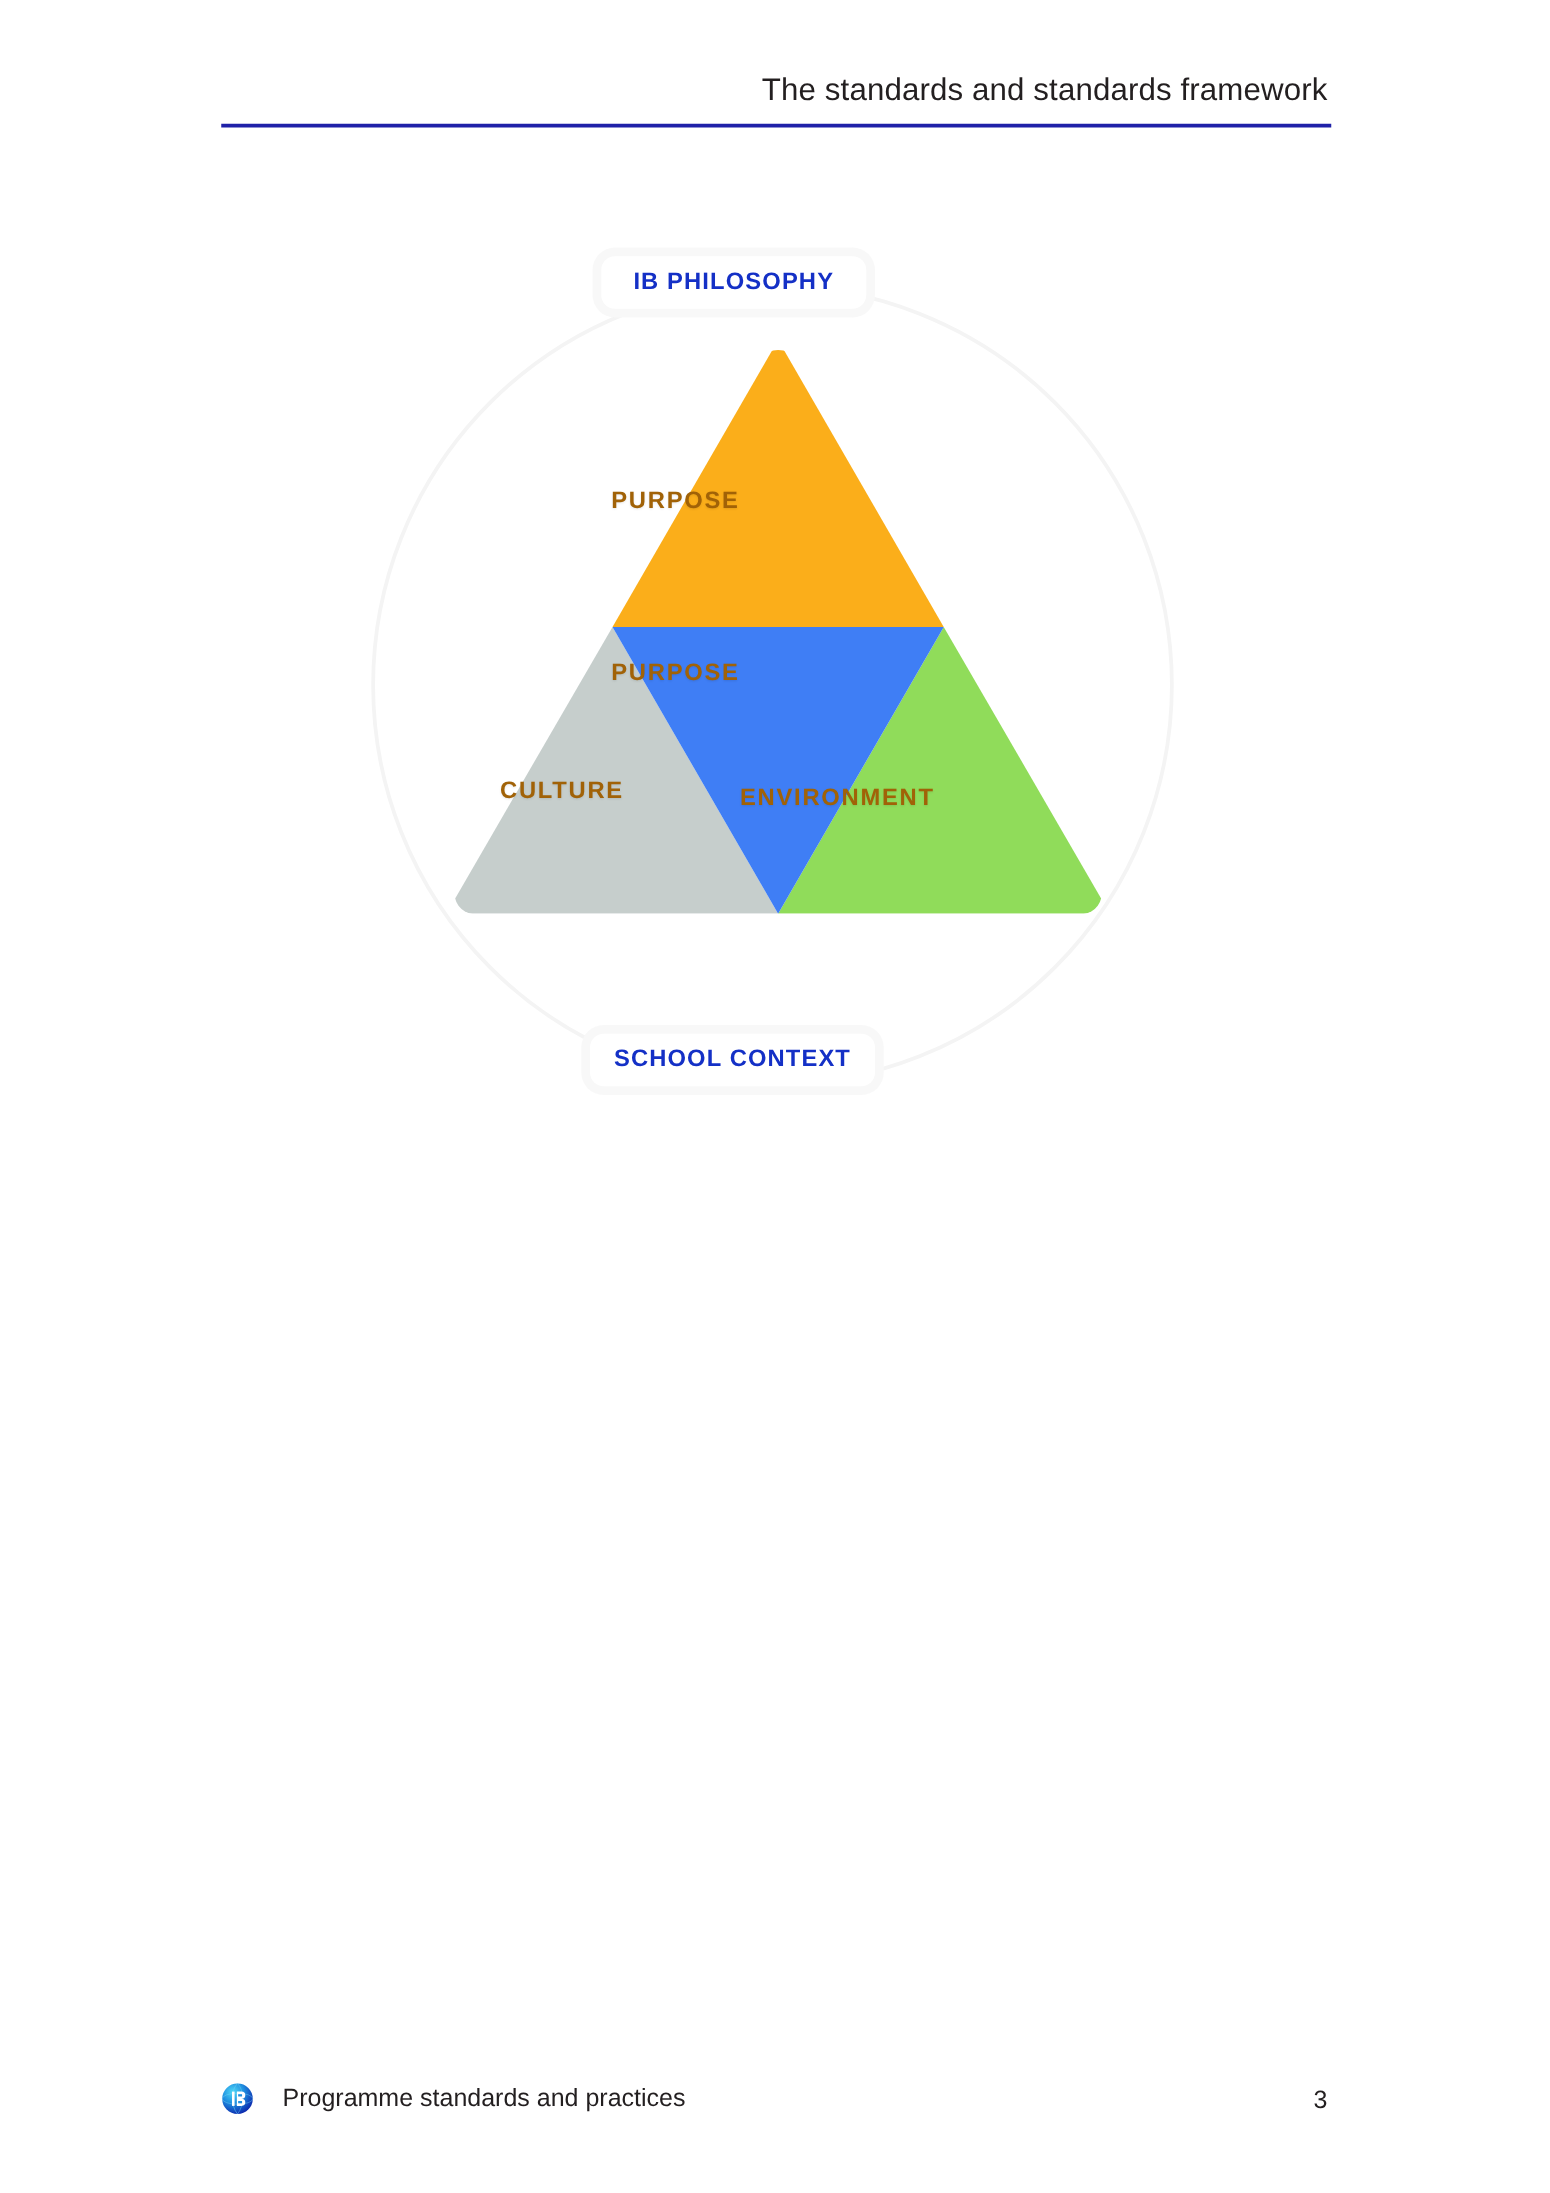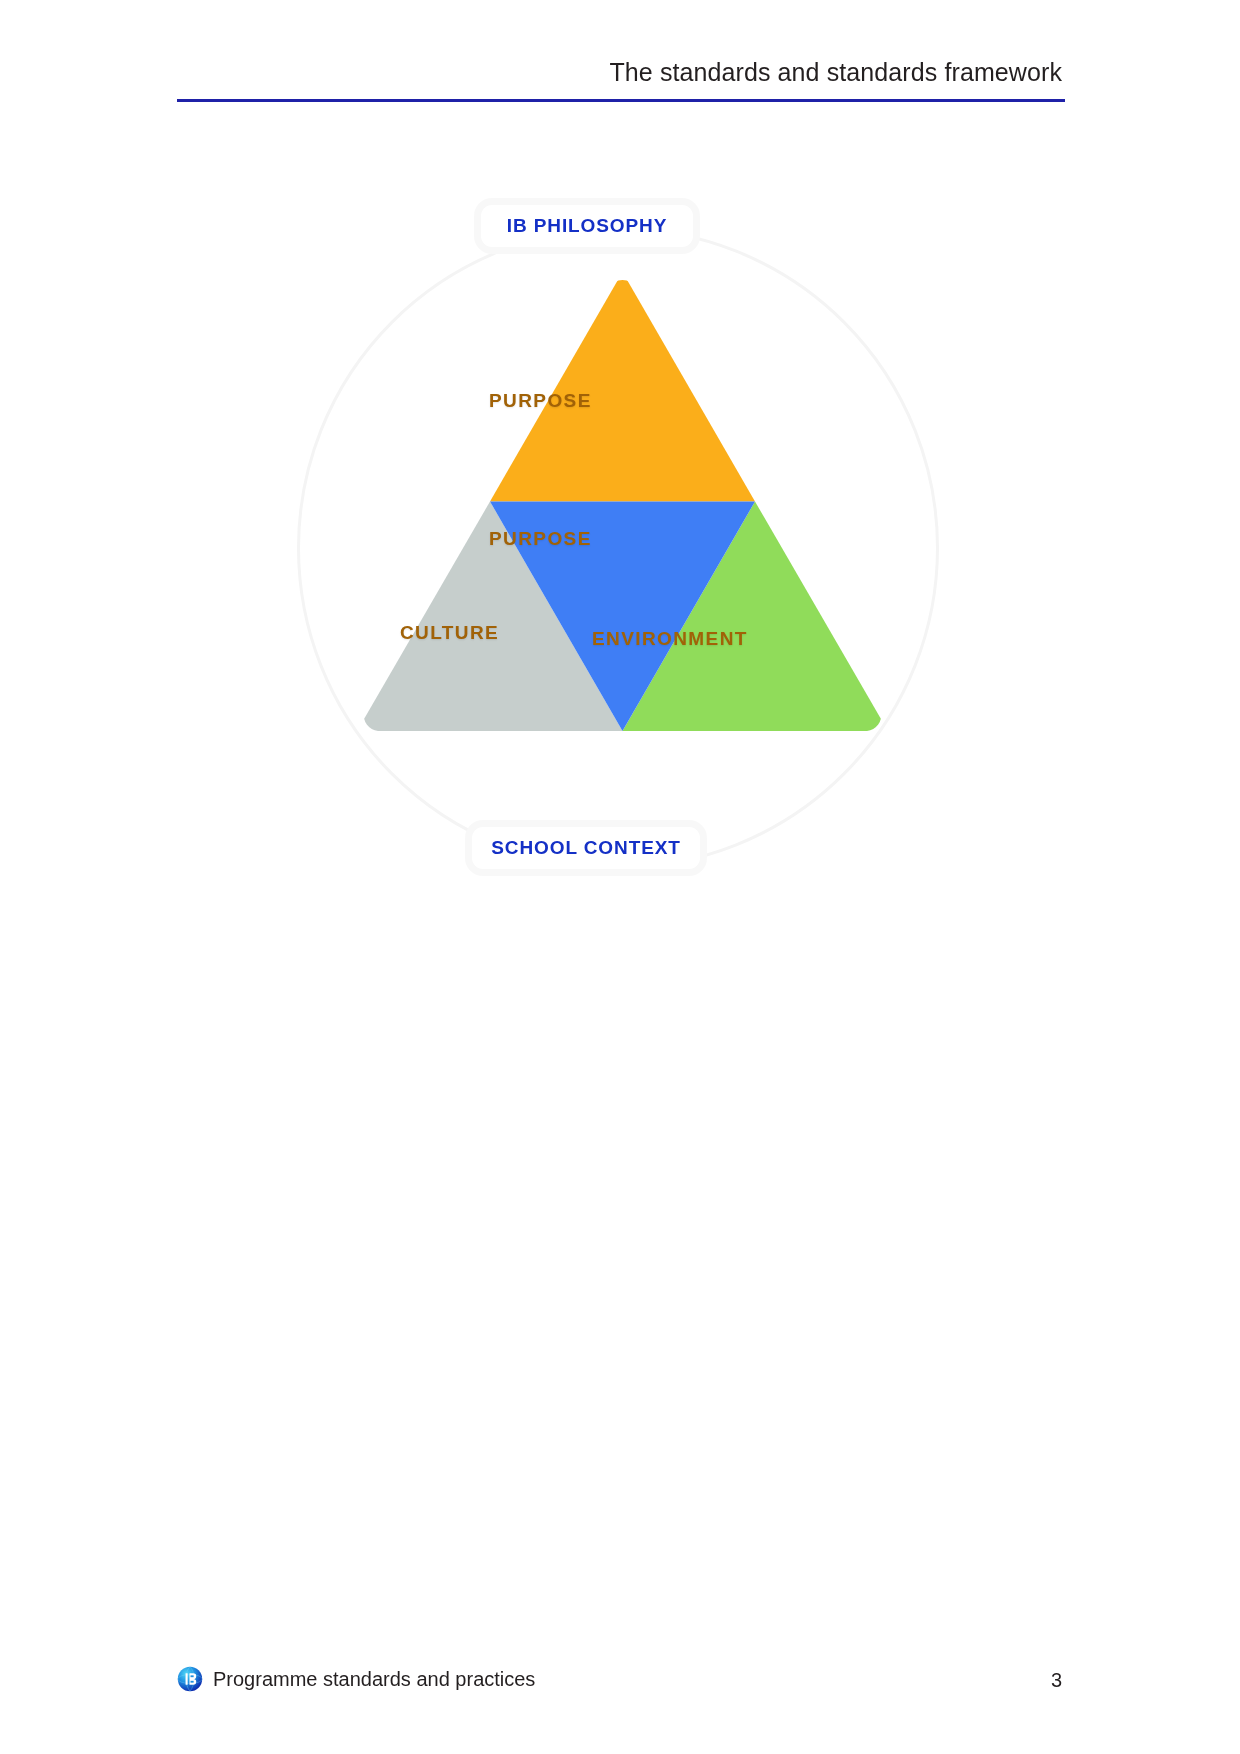--- a/index.html
+++ b/index.html
@@ -124,21 +124,21 @@
     bottom: 0;
     width: 1240px;
     height: 130px;
   }
   .footer-left {
     position: absolute;
     left: 177px;
     bottom: 62px;
     display: flex;
     align-items: center;
-    gap: 10px;
+    gap: 23px;
   }
   .ib-logo {
     width: 26px;
     height: 26px;
     display: block;
     flex: 0 0 auto;
   }
   .footer-text {
     font-size: 20px;
     color: #231f20;

